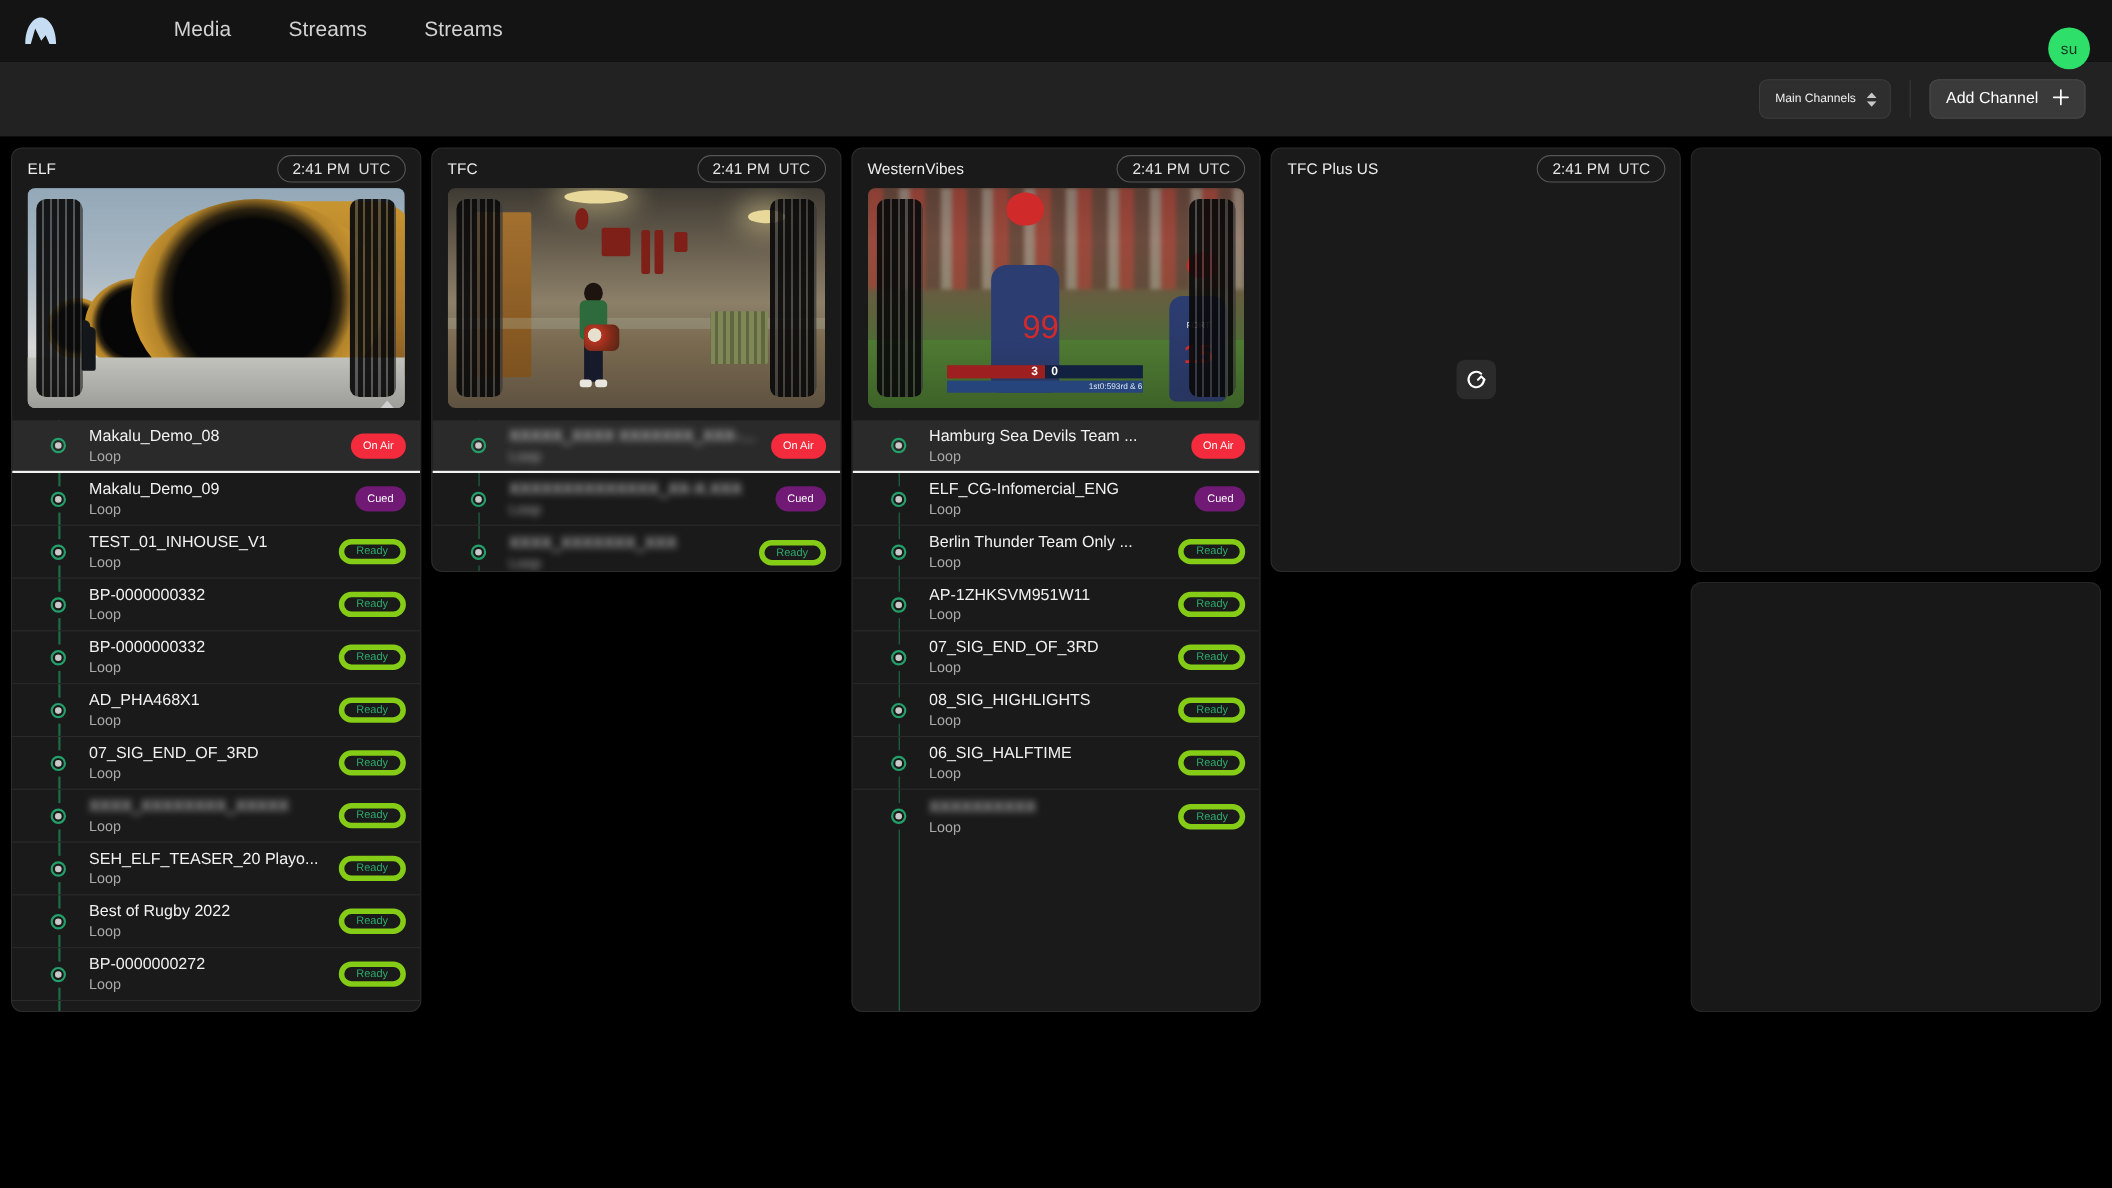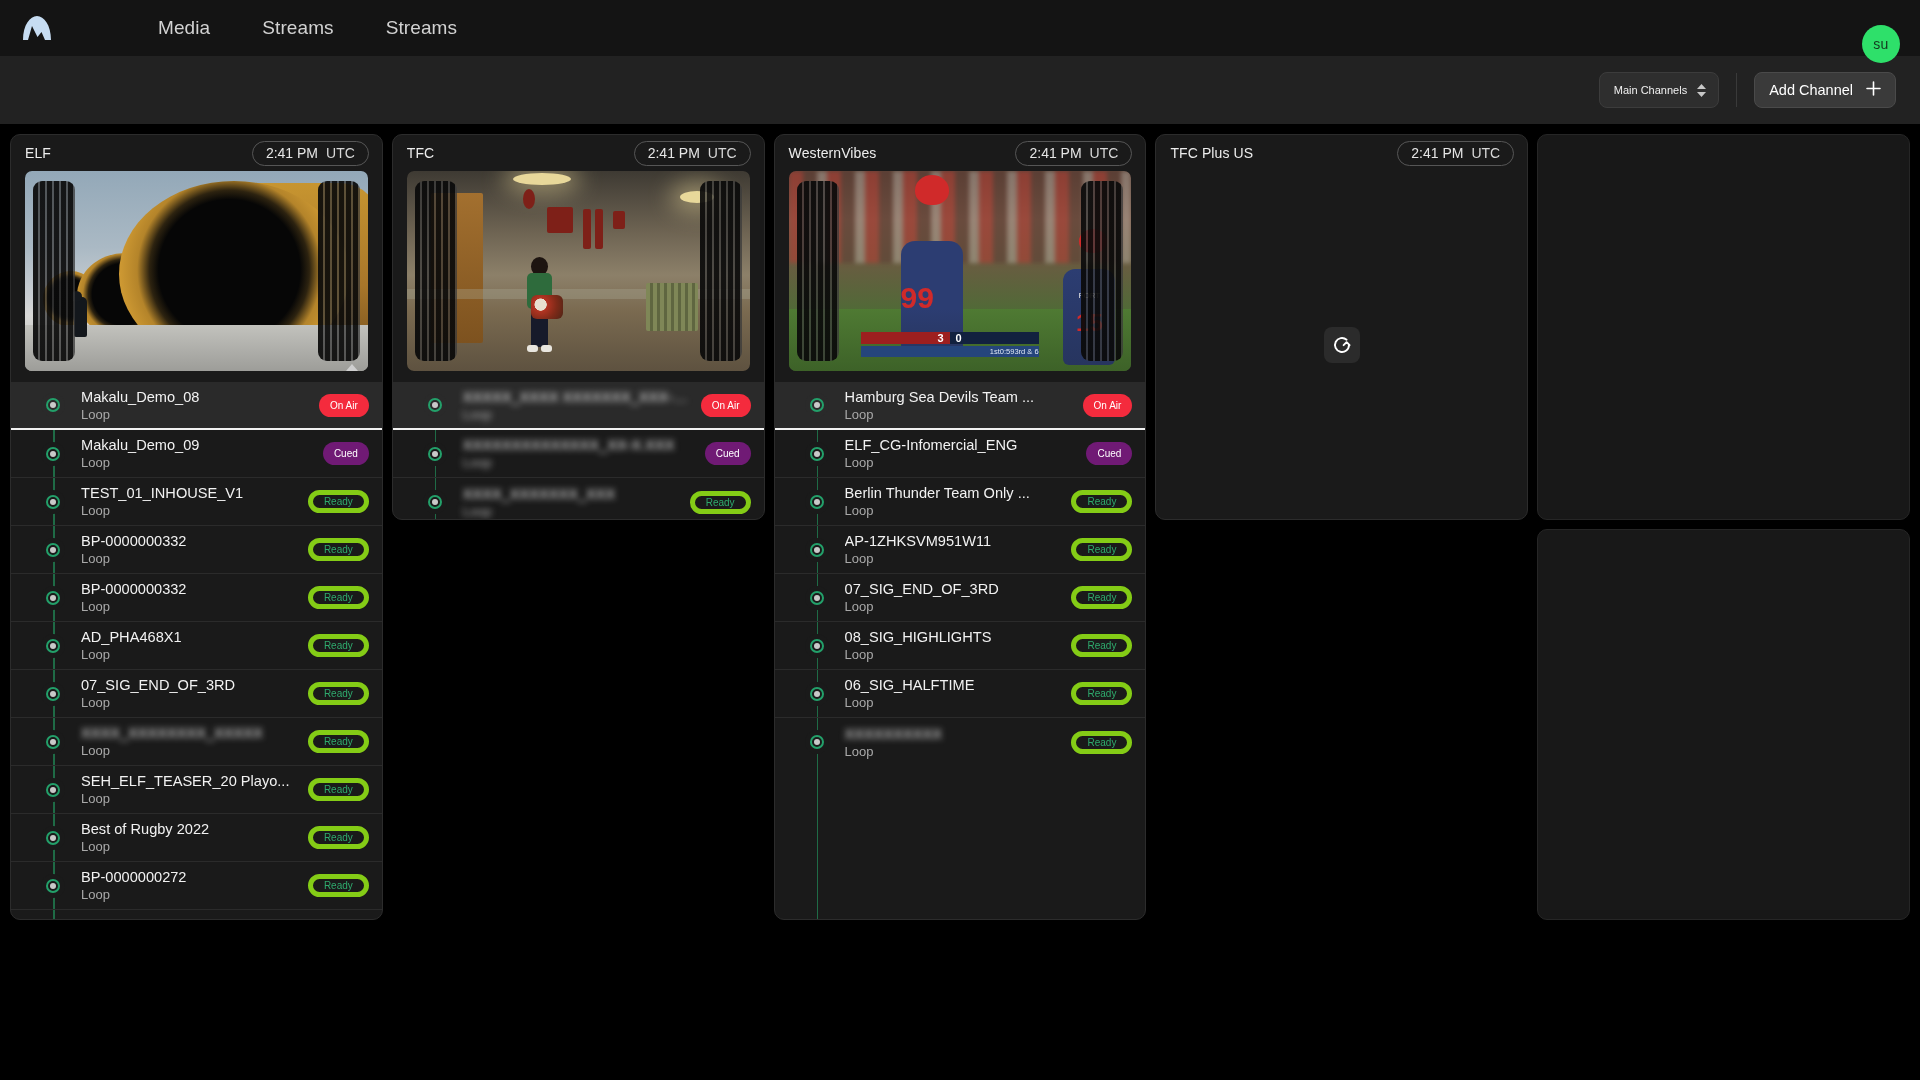--- a/index.html
+++ b/index.html
@@ -219,21 +219,21 @@
   
   .sc-vib { background: linear-gradient(180deg,#5c4237 0%,#7a5a49 24%,#6b5b42 44%,#4e6b36 72%,#3f5e2c 100%); }
   .crowd { position:absolute; left:0; right:0; top:0; height: 92px;
            background: repeating-linear-gradient(90deg, rgba(180,60,50,.55) 0 14px, rgba(90,60,50,.5) 14px 28px, rgba(210,210,200,.35) 28px 38px); filter: blur(2px); }
   .grass { position:absolute; left:0; right:0; bottom:0; height: 62px; background: linear-gradient(180deg,#4f7a33,#3d6228); }
   .player {
     position:absolute; width: 62px; height: 116px; left: 112px; bottom: 14px;
     background: linear-gradient(180deg,#2c3d72 0 58%, #27355f 100%);
     border-radius: 14px 14px 8px 8px;
   }
-  .player .num { position:absolute; left:0; right:0; top:40px; text-align:left; font-size:30px; color:#d02a2a; font-weight:bold; font-family:"Liberation Sans",sans-serif; }
+  .player .num { position:absolute; left:0; right:0; top:40px; text-align:right; font-size:30px; color:#d02a2a; font-weight:normal; font-family:"Liberation Sans",sans-serif; }
   .helmet { position:absolute; width: 34px; height: 30px; border-radius: 50% 50% 46% 46%; background:#d02a2a; }
   .player2 { position:absolute; width: 52px; height: 96px; right: 16px; bottom: 6px; background: linear-gradient(180deg,#2c3d72,#27355f); border-radius: 12px 12px 6px 6px; }
   .player2 .num { position:absolute; left:0; right:0; top:40px; text-align:center; font-size:24px; color:#d02a2a; font-weight:bold; }
   .player2 .nm { position:absolute; left:0; right:0; top:22px; text-align:center; font-size:8px; color:#e3e3e3; }
   .scoreboard { position:absolute; left: 72px; bottom: 14px; width: 178px; height: 28px; display:flex; flex-direction:column; }
   .sb-top { display:flex; height:17px; font-size:11px; color:#fff; align-items:center; }
   .sb-a { flex:1; background:#9d1f1f; display:flex; align-items:center; justify-content:flex-end; padding-right:6px; font-weight:bold; }
   .sb-b { flex:1; background:#12213f; display:flex; align-items:center; padding-left:6px; font-weight:bold; }
   .sb-bot { height:11px; background:#25457c; display:flex; align-items:center; justify-content:flex-end; font-size:7.5px; color:#dfe7f5; }
 

